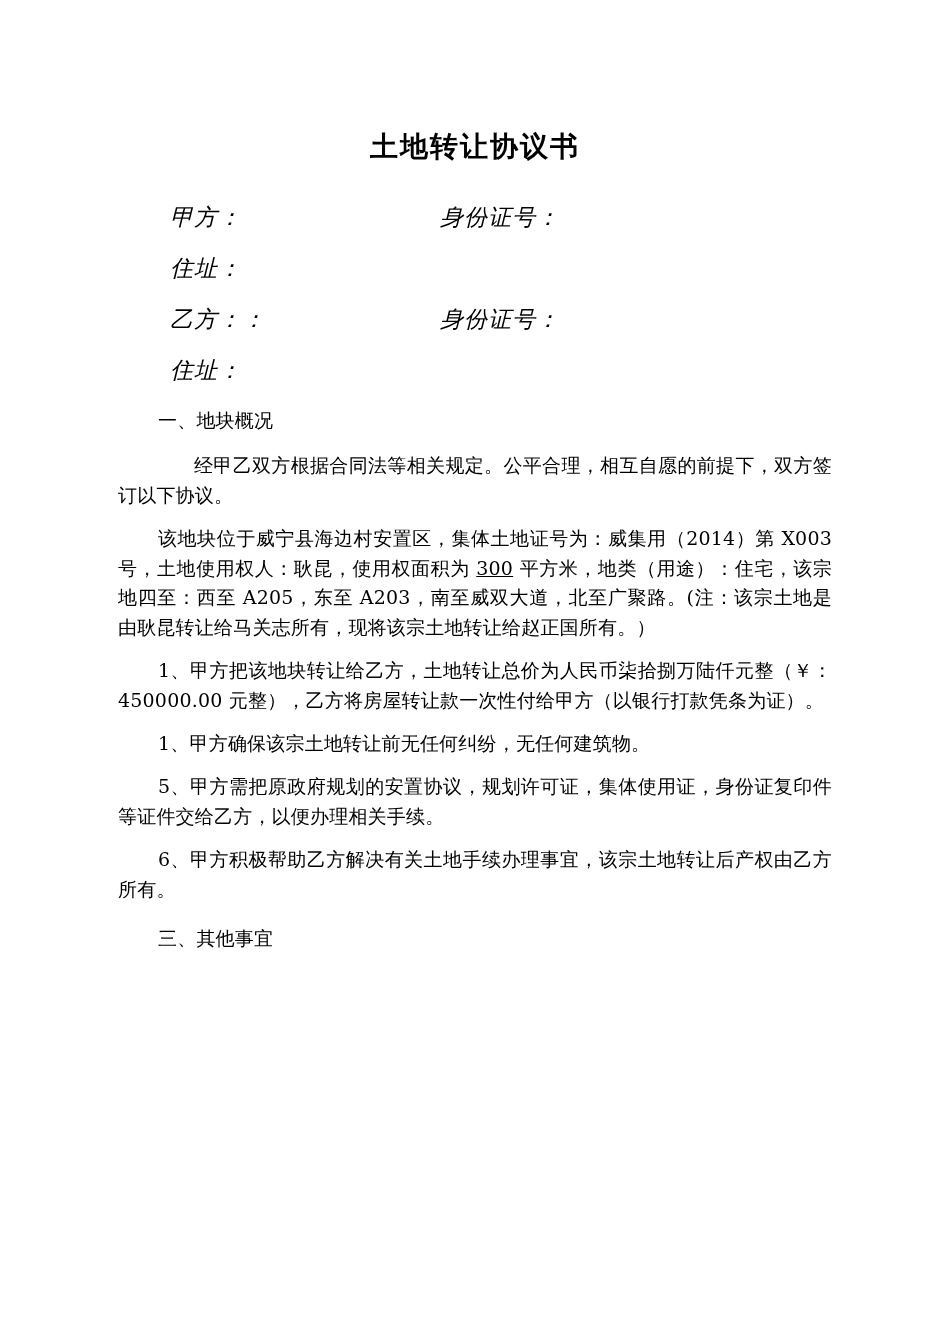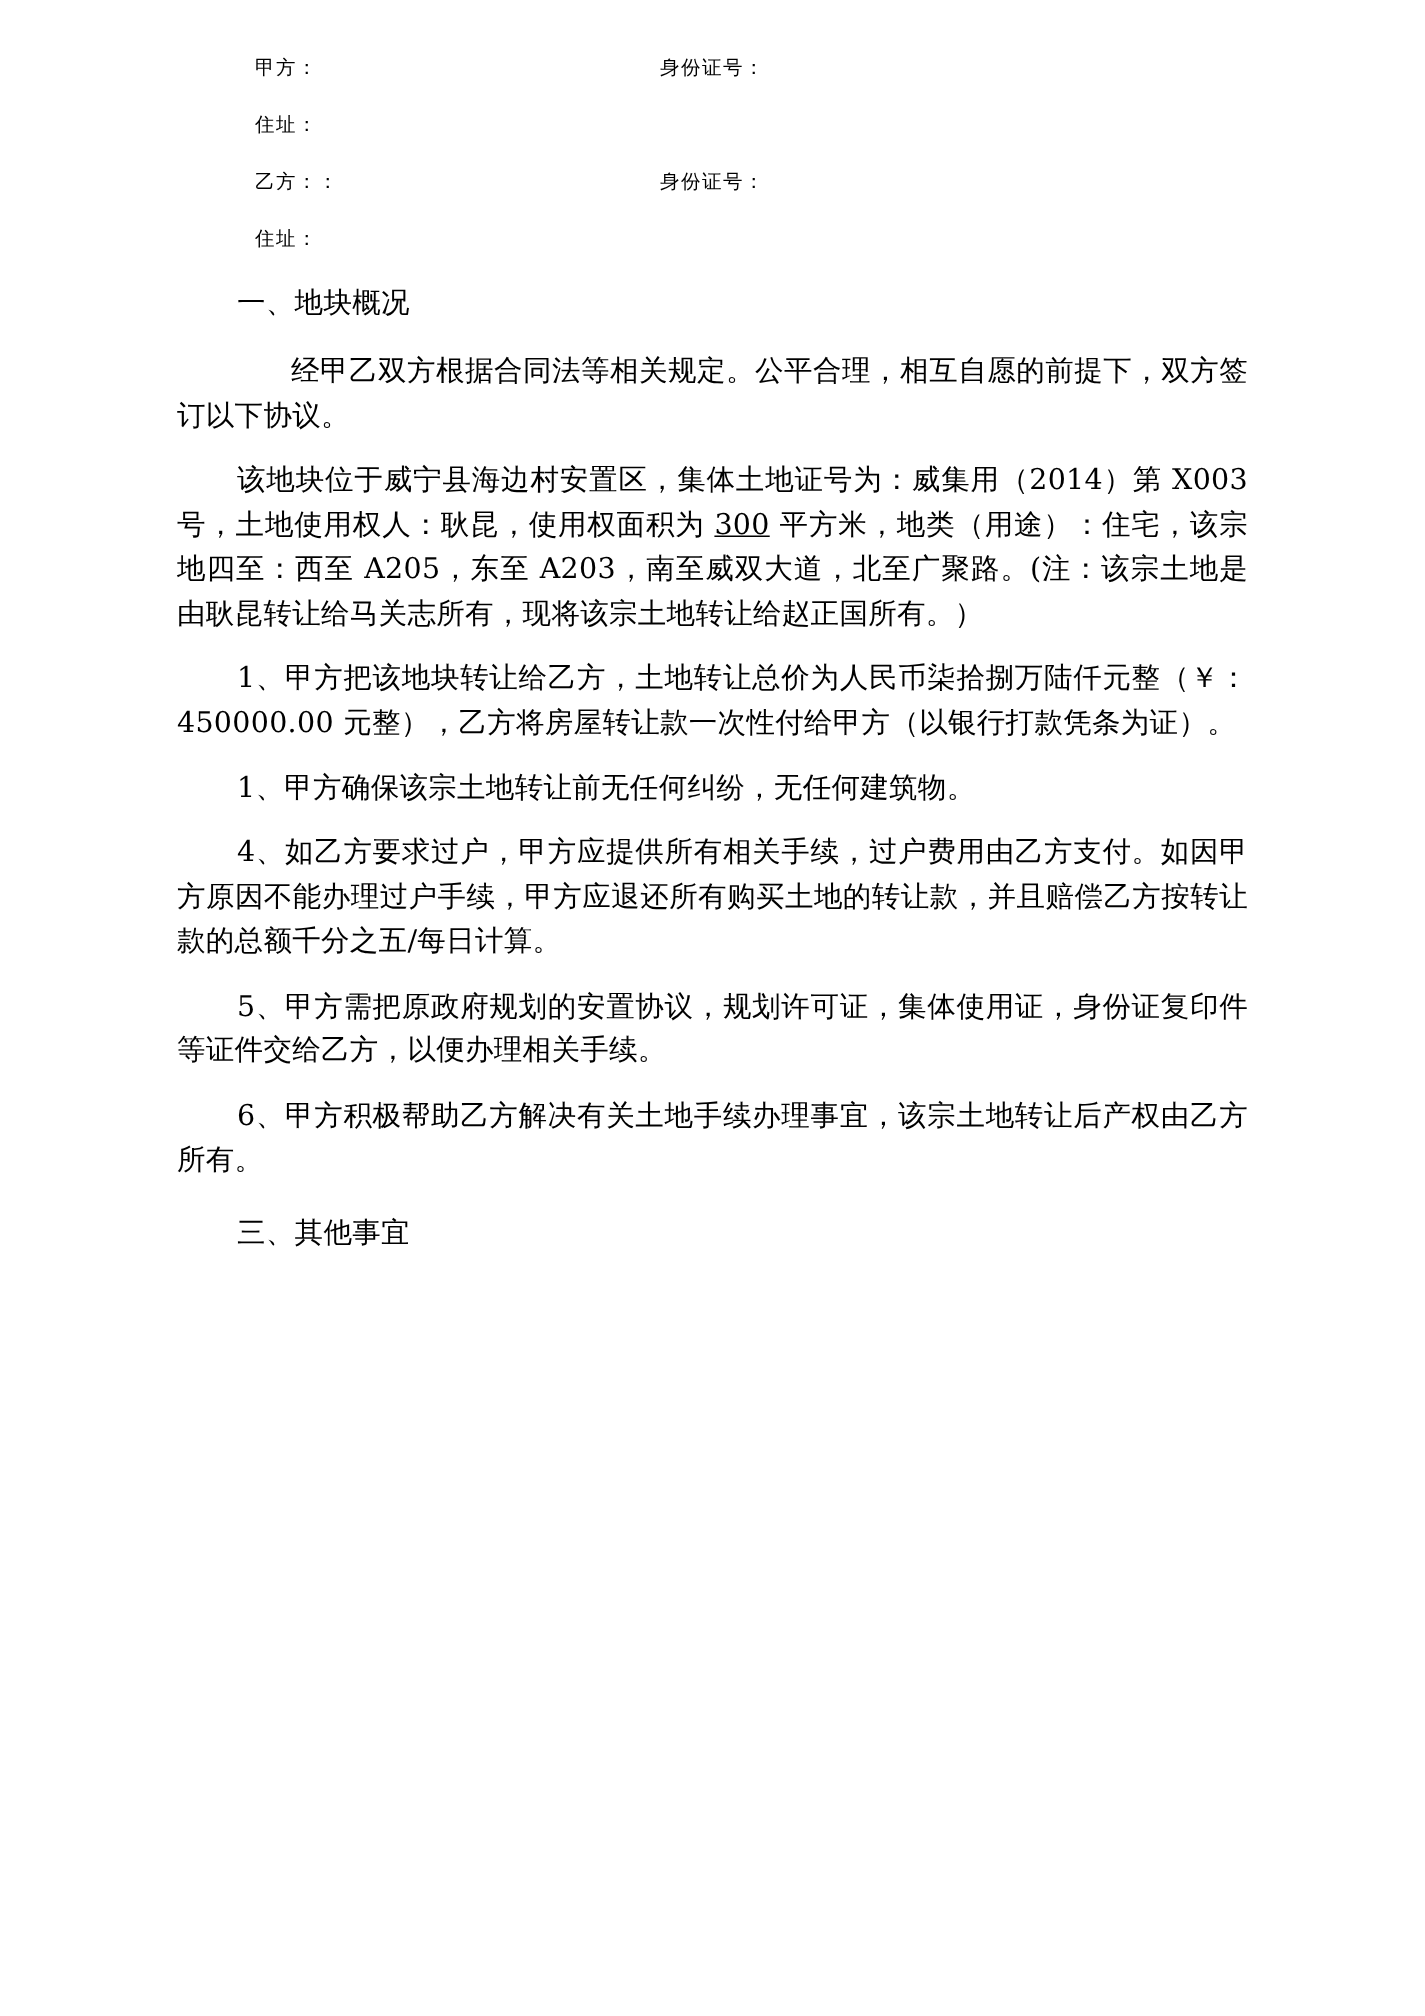--- a/index.html
+++ b/index.html
@@ -33,24 +33,25 @@
     margin-top: 128px;
     margin-bottom: 0;
     font-family: "DejaVu Sans", "Liberation Sans", sans-serif;
   }
   .party-block {
     margin-top: 36px;
   }
   .party-row {
     display: flex;
     align-items: flex-start;
-    font-size: 13px;
+    font-size: 23px;
     margin-bottom: 20px;
     padding-left: 52px;
     letter-spacing: 1px;
+    font-style: italic;
   }
   .party-row .label-a {
     width: 270px;
     white-space: nowrap;
   }
   .party-row .label-b {
     white-space: nowrap;
   }
   p.body-text {
     font-size: 19px;
@@ -74,20 +75,21 @@
   .u {
     text-decoration: underline;
   }
 </style>
 </head>
 <body>
 
 <div class="page">
   <div class="content">
 
+    <h1 class="doc-title">土地转让协议书</h1>
 
     <div class="party-block">
       <div class="party-row">
         <span class="label-a">甲方：</span>
         <span class="label-b">身份证号：</span>
       </div>
       <div class="party-row">
         <span class="label-a">住址：</span>
         <span class="label-b"></span>
       </div>
@@ -103,20 +105,19 @@
 
     <p class="body-text heading-item">一、地块概况</p>
 
     <p class="body-text indent2">经甲乙双方根据合同法等相关规定。公平合理，相互自愿的前提下，双方签订以下协议。</p>
     <p class="body-text indent1">
       <span>该地块位于威宁县海边村安置区，集体土地证号为：威集用（2014）第 X003 号，土地使用权人：耿昆，使用权面积为 </span><span class="u">300</span><span> 平方米，地类（用途）：住宅，该宗地四至：西至 A205，东至 A203，南至威双大道，北至广聚路。(注：该宗土地是由耿昆转让给马关志所有，现将该宗土地转让给赵正国所有。）</span>
     </p>
 
     <p class="body-text indent1">1、甲方把该地块转让给乙方，土地转让总价为人民币柒拾捌万陆仟元整（￥：450000.00 元整），乙方将房屋转让款一次性付给甲方（以银行打款凭条为证）。</p>
     <p class="body-text indent1">1、甲方确保该宗土地转让前无任何纠纷，无任何建筑物。</p>
-    <p class="body-text indent1">4、如乙方要求过户，甲方应提供所有相关手续，过户费用由乙方支付。如因甲方原因不能办理过户手续，甲方应退还所有购买土地的转让款，并且赔偿乙方按转让款的总额千分之五/每日计算。</p>
     <p class="body-text indent1">5、甲方需把原政府规划的安置协议，规划许可证，集体使用证，身份证复印件等证件交给乙方，以便办理相关手续。</p>
     <p class="body-text indent1">6、甲方积极帮助乙方解决有关土地手续办理事宜，该宗土地转让后产权由乙方所有。</p>
 
     <p class="body-text heading-item">三、其他事宜</p>
 
   </div>
 </div>
 
 </body></html>

